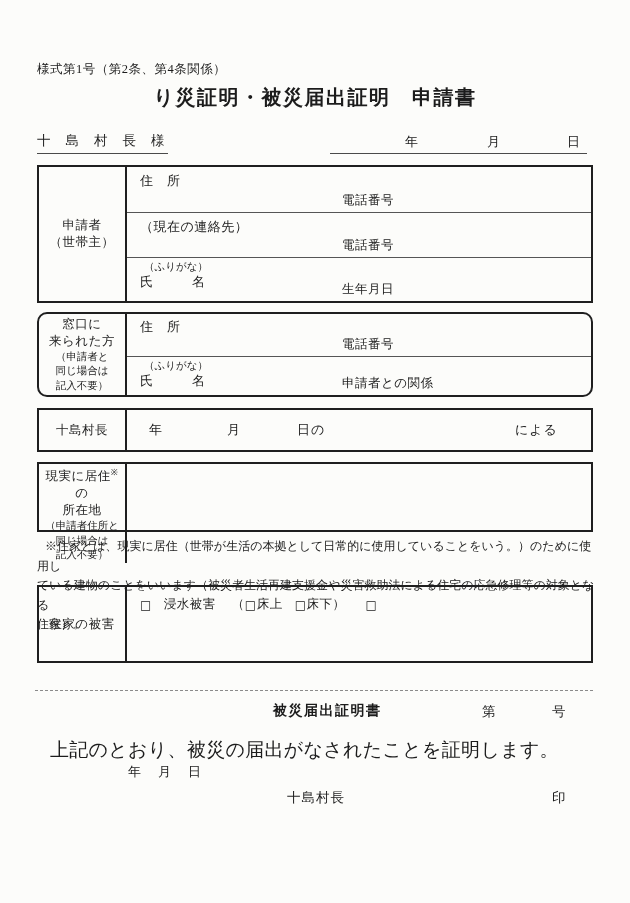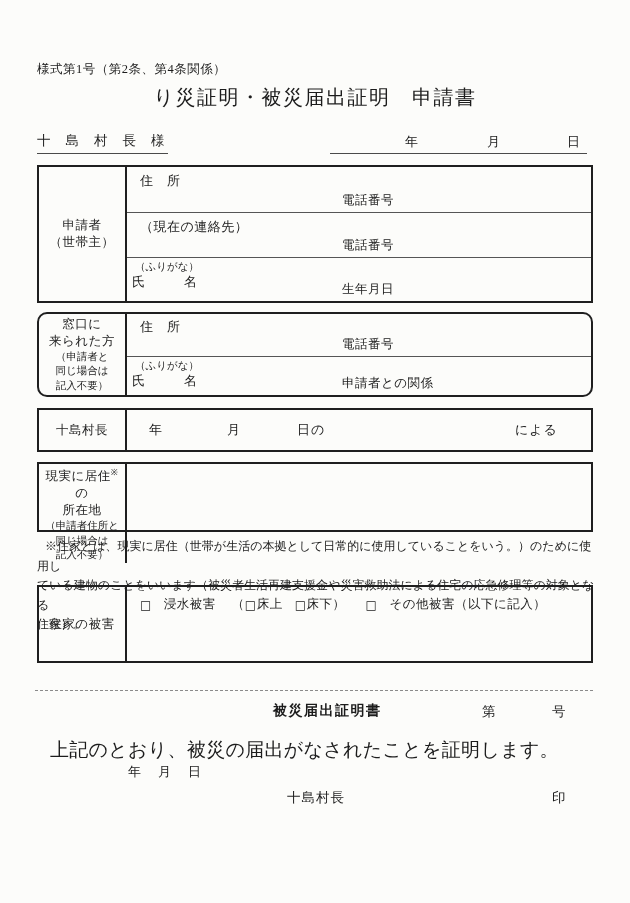--- a/index.html
+++ b/index.html
@@ -12,41 +12,41 @@
   .page {
     position:relative;
     width:630px; height:903px;
     background:#fcfcfa;
     margin:0 auto;
     overflow:hidden;
   }
   
   .form-number { position:absolute; left:37px; top:61px; font-size:12.5px; letter-spacing:0.5px; }
   .title { position:absolute; left:0; top:84px; width:100%; text-align:center;
-           font-size:20px; font-weight:normal; letter-spacing:1.5px; }
+           font-size:20px; font-weight:bold; letter-spacing:1.5px; }
   .addressee { position:absolute; left:37px; top:132px; width:131px; height:22px;
                border-bottom:1.2px solid #4a4a4a; font-size:13.5px; }
   .addressee .nm { letter-spacing:15px; }
   .dateline { position:absolute; left:330px; top:132px; width:257px; height:22px;
               border-bottom:1.2px solid #4a4a4a; font-size:13px; }
   .dateline span { position:absolute; top:1px; }
   .dl-y { left:75px; } .dl-m { left:157px; } .dl-d { left:237px; }
 
   
   .tbl { position:absolute; left:37px; width:556px; display:grid;
          grid-template-columns:88px 1fr; border:2px solid #1f1f1f; background:transparent; }
   .lblcell { grid-column:1; border-right:2px solid #1f1f1f; display:flex; flex-direction:column;
              align-items:center; justify-content:center; text-align:center; }
   .lbl-main { font-size:12.5px; line-height:17px; letter-spacing:0.5px; }
   .lbl-note { font-size:10.5px; line-height:14.5px; }
   .ccell { grid-column:2; position:relative;padding-left:33px; }
   .rdiv { border-top:1px solid #555; }
   .fld { position:absolute; left:13px; top:5px; font-size:13px; letter-spacing:0.5px; }
-  .kana { position:absolute; left:8px; top:2px; font-size:10.5px; }
-  .kname { position:absolute; left:5px; top:15px; font-size:13px; }
+  .kana { position:absolute; left:17px; top:2px; font-size:10.5px; }
+  .kname { position:absolute; left:13px; top:15px; font-size:13px; }
   .sub { position:absolute; left:215px; bottom:3px; font-size:12.5px; letter-spacing:0.5px;text-align:center; }
   sup.ref { font-size:8.5px; vertical-align:super; }
 
   #t1 { top:165px; height:138px; grid-template-rows:45px 45px 1fr; }
   #t2 { top:312px; height:85px;  grid-template-rows:42px 1fr;border-radius:10px; }
   #t3 { top:408px; height:44px;  grid-template-rows:1fr; }
   #t4 { top:462px; height:70px;  grid-template-rows:1fr; }
   #t5 { top:585px; height:78px;  grid-template-rows:1fr; }
 
   
@@ -175,21 +175,20 @@
           <span>（</span>
           <span class="cb">□</span>
           <span>床上</span>
           <span class="gap-s"></span>
           <span class="cb">□</span>
           <span>床下</span>
           <span>）</span>
           <span class="gap-l"></span>
           <span class="cb">□</span>
           <span class="gap-s"></span>
-          <span>その他被害（以下に記入）</span>
       </div>
     </div>
   </div>
 
   <div class="dash"></div>
   <div class="cert-title">被災届出証明書</div>
   <div class="cert-no-pre">第</div>
   <div class="cert-no-suf">号</div>
   <div class="cert-stmt">上記のとおり、被災の届出がなされたことを証明します。</div>
   <div class="cert-date">

